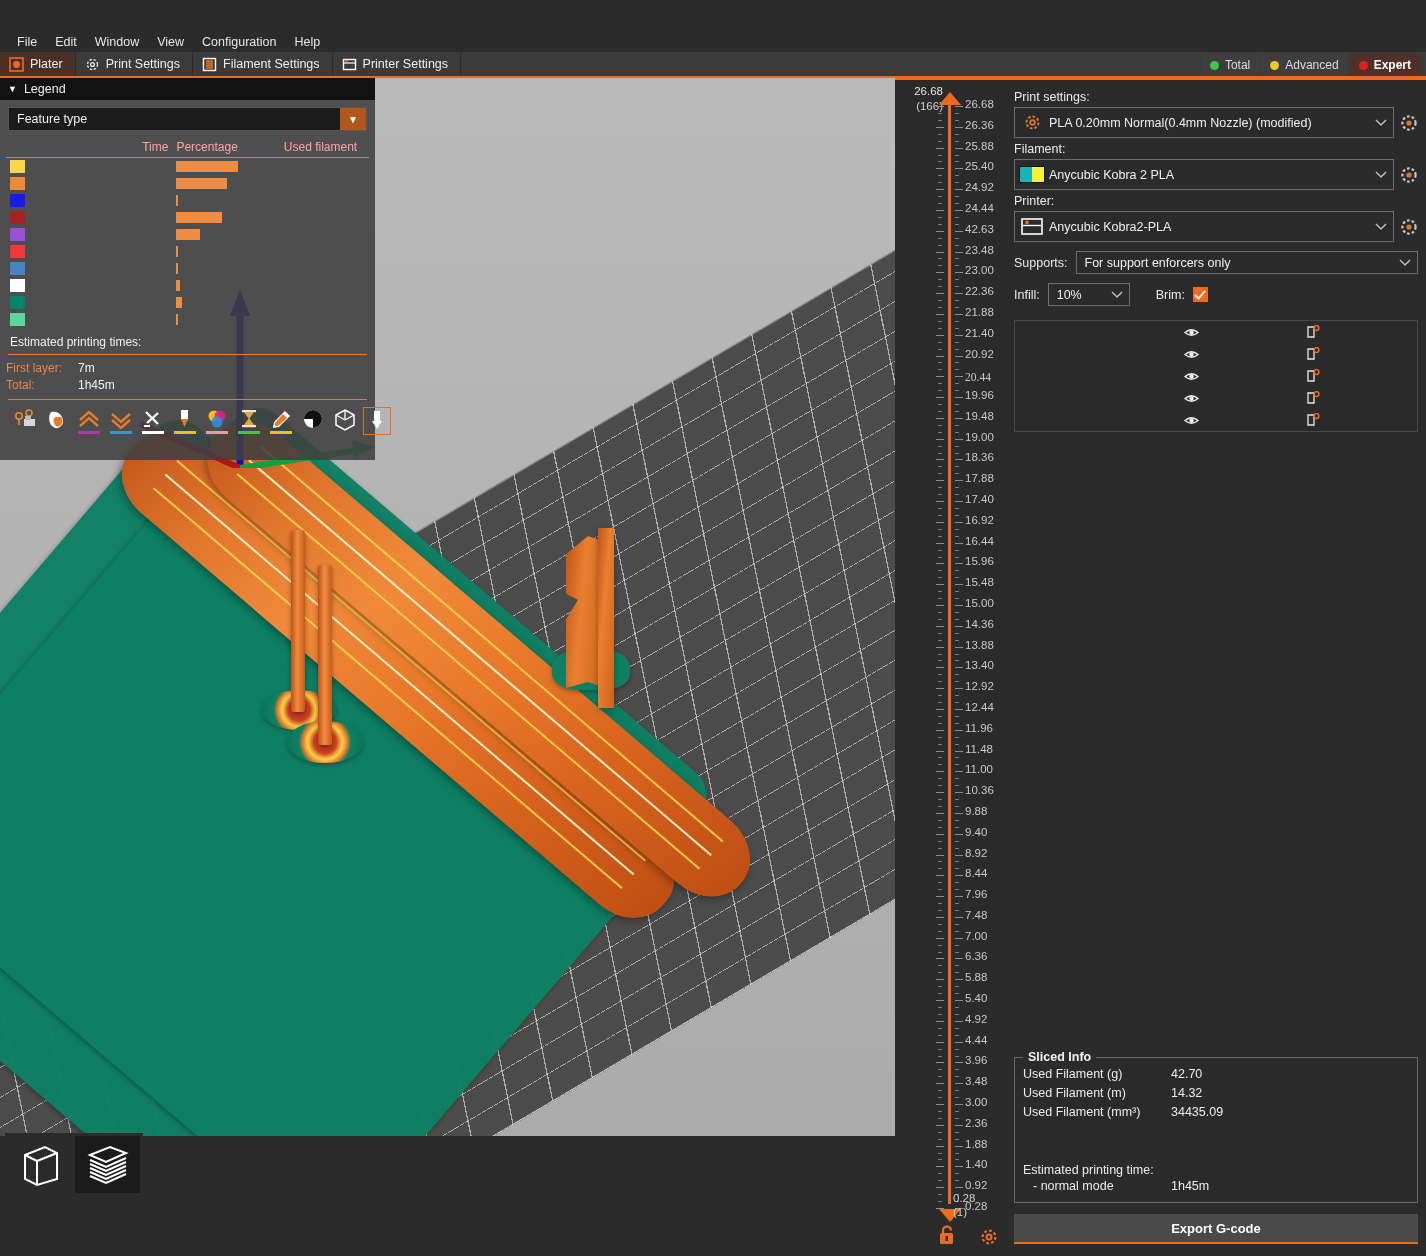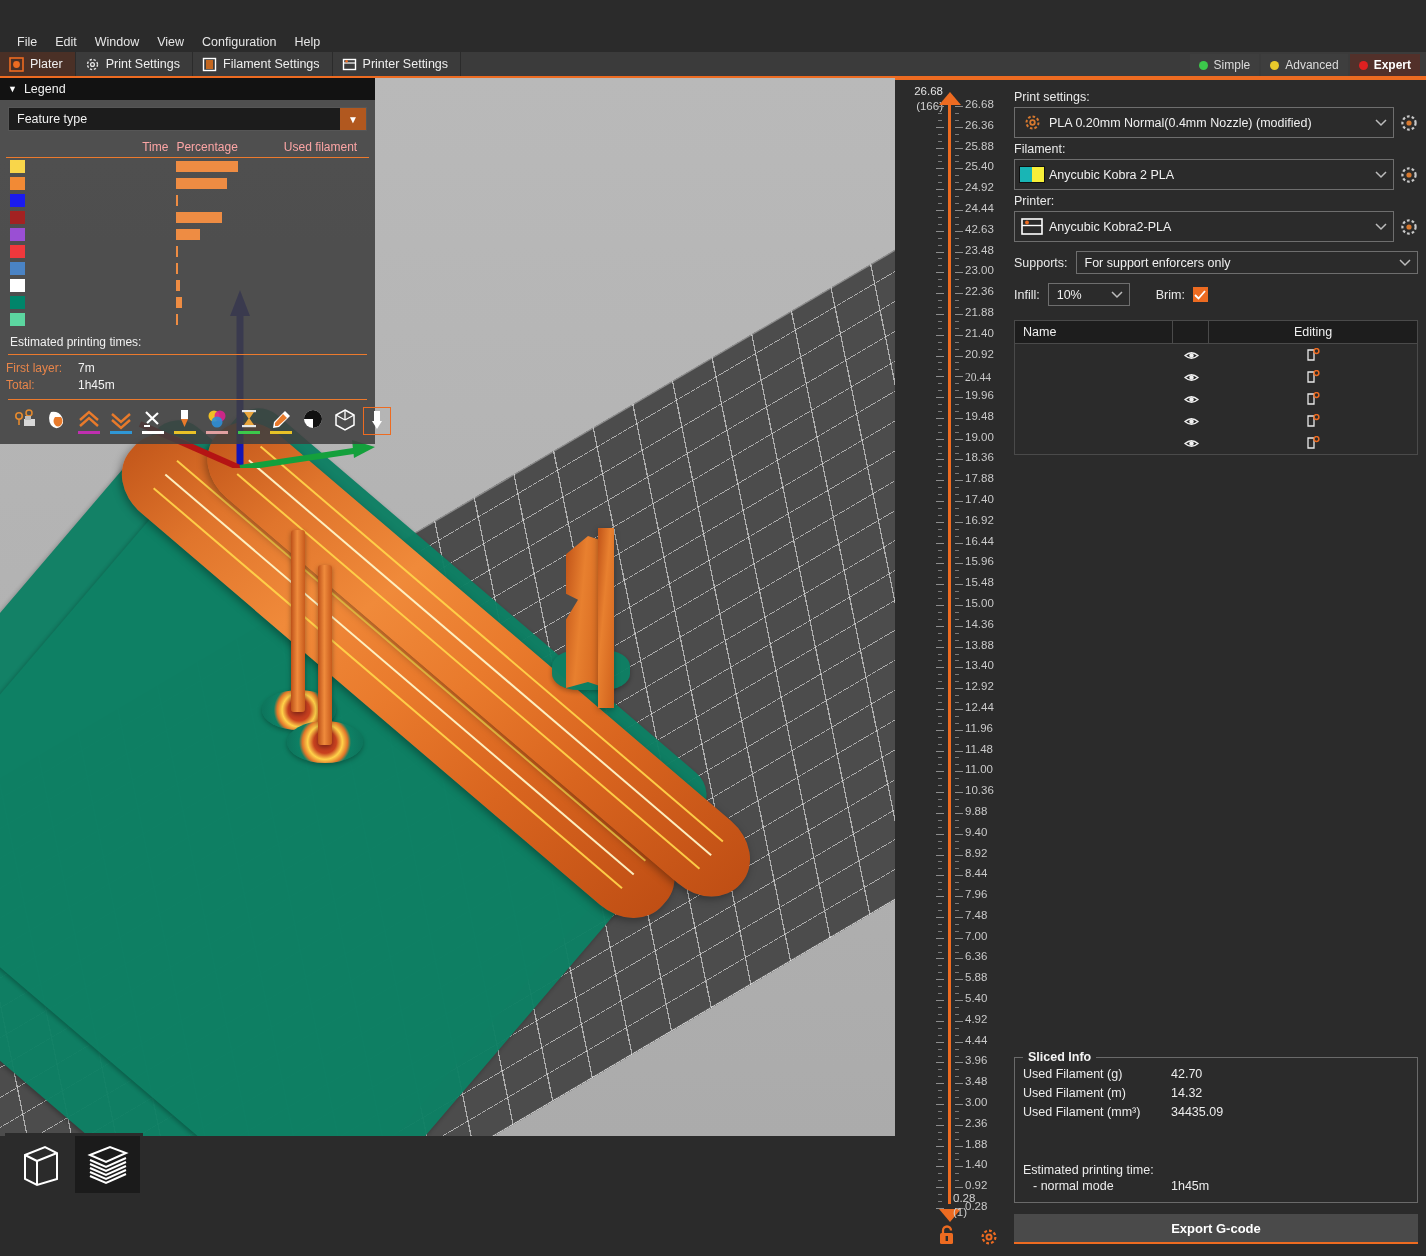--- a/index.html
+++ b/index.html
@@ -125,21 +125,21 @@
   #legend {
     position: absolute; left: 0; top: 78px; width: 375px;
     background: rgba(64,64,64,.88); color: #f0f0f0; font-size: 12px;
     z-index: 20;
   }
   #legend-title {
     height: 22px; background: #121212; display: flex; align-items: center;
     padding-left: 8px; gap: 7px; font-size: 12.5px; color: #f2f2f2;
   }
   #legend-title .caret { font-size: 9px; color: #fff; }
-  #legend-body { padding: 7px 6px 4px 6px; }
+  #legend-body { padding: 7px 6px 20px 6px; }
   #feature-select {
     display: flex; align-items: center; height: 24px; background: #1c1c1c;
     border: 1px solid #565656; margin: 0 2px 9px 2px;
   }
   #feature-select .lbl { flex: 1; padding-left: 8px; font-size: 12.5px; color: #f1f1f1; }
   #feature-select .arrowbox {
     width: 26px; height: 22px; background: #b1581f; display: flex; align-items: center;
     justify-content: center; color: #fff; font-size: 10px;
   }
   table.legend-tbl { width: 100%; border-collapse: collapse; font-size: 11.5px; color: #efefef; }
@@ -347,21 +347,21 @@
             <circle cx="4.6" cy="4.3" r="1.2" fill="#ed6b21"></circle>
           </svg>
       </span>
       <span>Printer Settings</span>
     </div>
   </div>
 
   <div id="modes">
     <div class="modebtn">
       <span class="dot" style="background:#3cc84b"></span>
-      <span>Simple</span>
+      <span>Total</span>
     </div>
     <div class="modebtn">
       <span class="dot" style="background:#e9c92b"></span>
       <span>Advanced</span>
     </div>
     <div class="modebtn active">
       <span class="dot" style="background:#e02020"></span>
       <span>Expert</span>
     </div>
   </div>
@@ -1187,25 +1187,20 @@
       </div>
       <span class="lbl" style="margin-left:18px;">Brim:</span>
       <span class="checkbox">
         <svg width="12" height="10" viewBox="0 0 12 10">
             <polyline points="1,5 4.5,8.5 11,1" fill="none" stroke="#ffffff" stroke-width="1.8"></polyline>
           </svg>
       </span>
     </div>
 
     <div id="objtable">
-      <div class="thead">
-        <div class="c-name">Name</div>
-        <div class="c-eye"></div>
-        <div class="c-edit">Editing</div>
-      </div>
       <div id="objrows">
           <div class="objrow">
             <div class="c-name"></div>
             <div class="c-eye">
               <svg width="15" height="11" viewBox="0 0 15 11">
                 <path d="M1 5.5 Q7.5 0 14 5.5 Q7.5 11 1 5.5 Z" fill="none" stroke="#f0f0f0" stroke-width="1.4"></path>
                 <circle cx="7.5" cy="5.5" r="2.2" fill="#f0f0f0"></circle>
               </svg>
             </div>
             <div class="c-edit">

